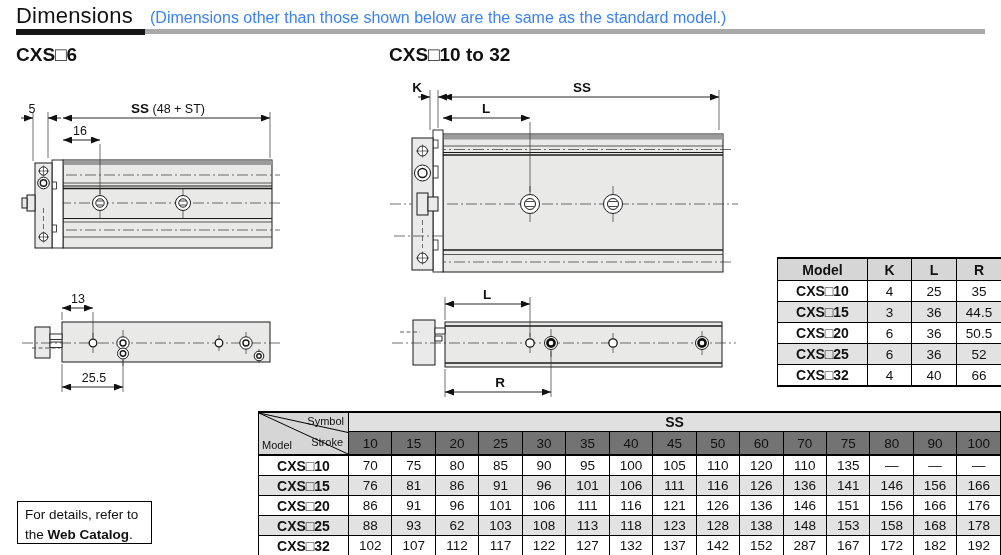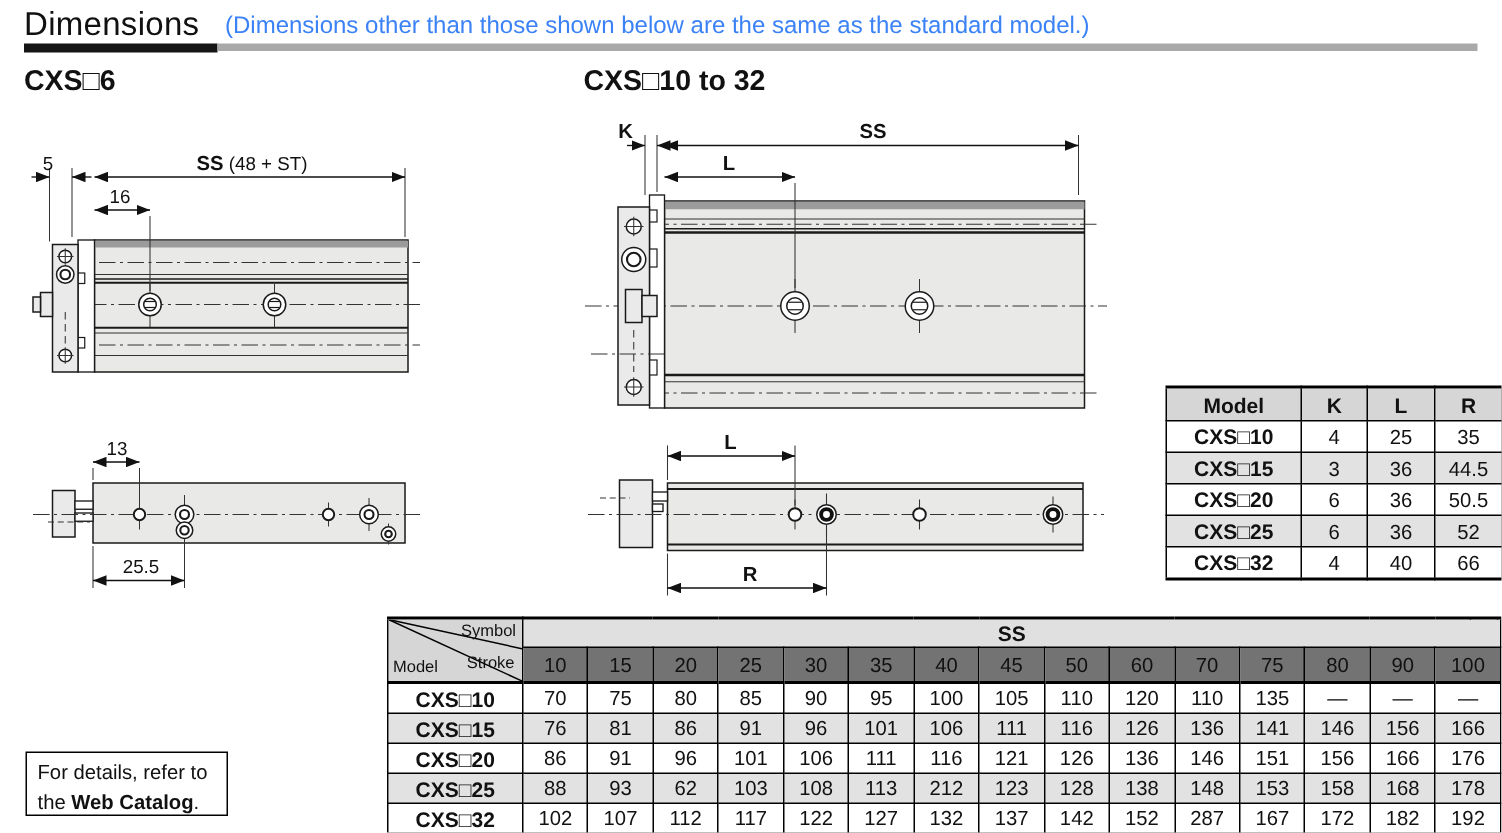--- a/index.html
+++ b/index.html
@@ -445,21 +445,21 @@
     <td>176</td>
   </tr>
   <tr class="alt">
     <td class="model-cell">CXS□25</td>
     <td>88</td>
     <td>93</td>
     <td>62</td>
     <td>103</td>
     <td>108</td>
     <td>113</td>
-    <td>212</td>
+    <td>118</td>
     <td>123</td>
     <td>128</td>
     <td>138</td>
     <td>148</td>
     <td>153</td>
     <td>158</td>
     <td>168</td>
     <td>178</td>
   </tr>
   <tr>

